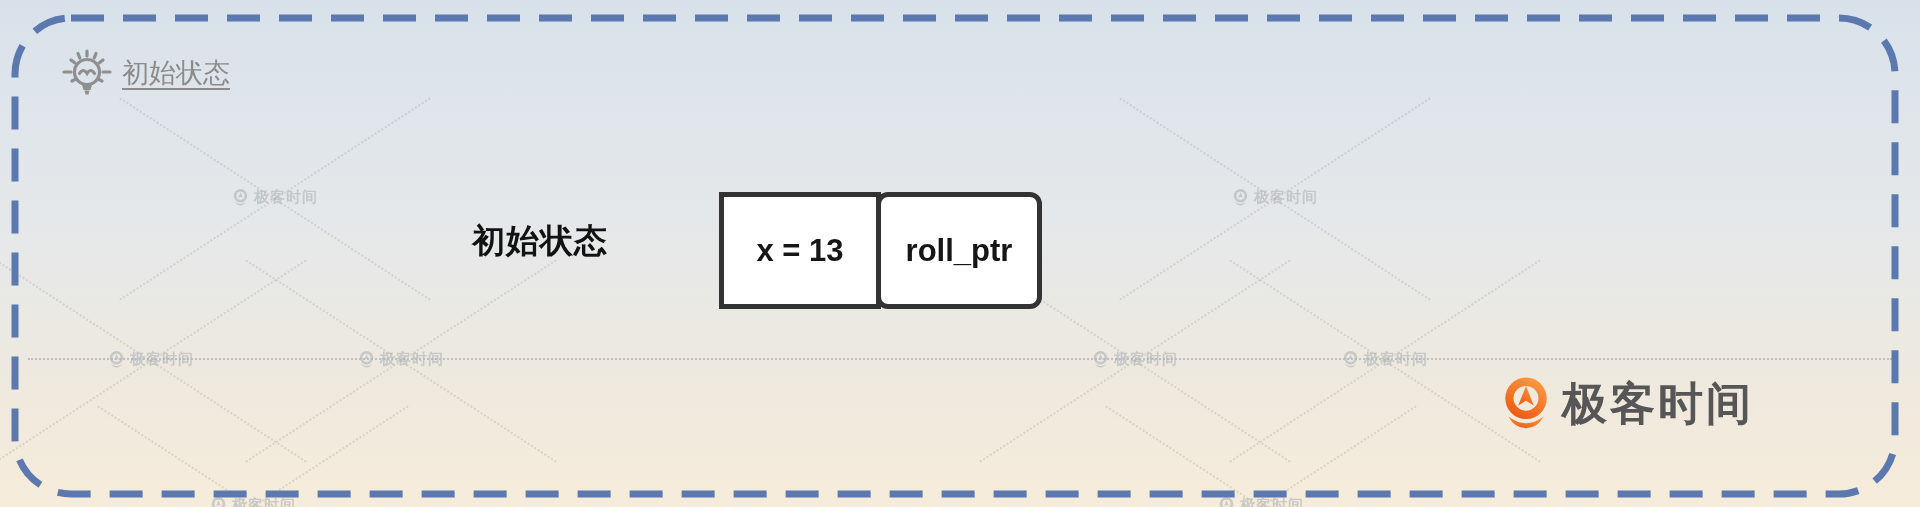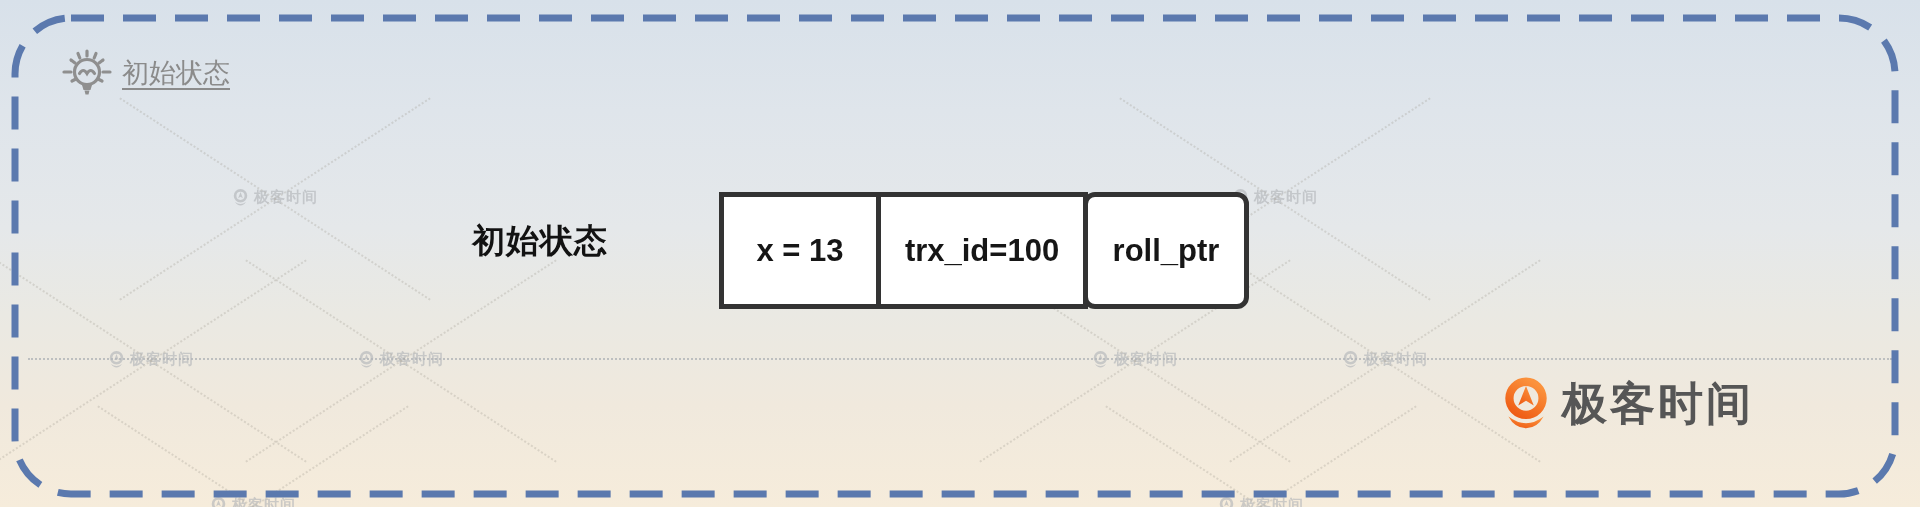--- a/index.html
+++ b/index.html
@@ -206,21 +206,20 @@
         <path d="M20,37 h10 l-1.5,5 h-7 Z M22.5,42.5 h5 l-1,4 h-3 Z" fill="#8f8f8f"></path>
       </svg>
     </span>
     <span class="title">初始状态</span>
   </div>
 
   <div class="row-label">初始状态</div>
 
   <div class="record-table">
     <div class="cell cell-1">x = 13</div>
-    <div class="cell cell-2">trx_id=100</div>
     <div class="cell cell-3">roll_ptr</div>
   </div>
 
   <div class="brand">
     <span style="display:flex;">
       <svg width="52" height="58" viewBox="0 0 50 56">
         <defs>
           <linearGradient id="og" x1="0.1" y1="1" x2="0.7" y2="0">
             <stop offset="0" stop-color="#ee5a13"></stop>
             <stop offset="1" stop-color="#fb923c"></stop>

